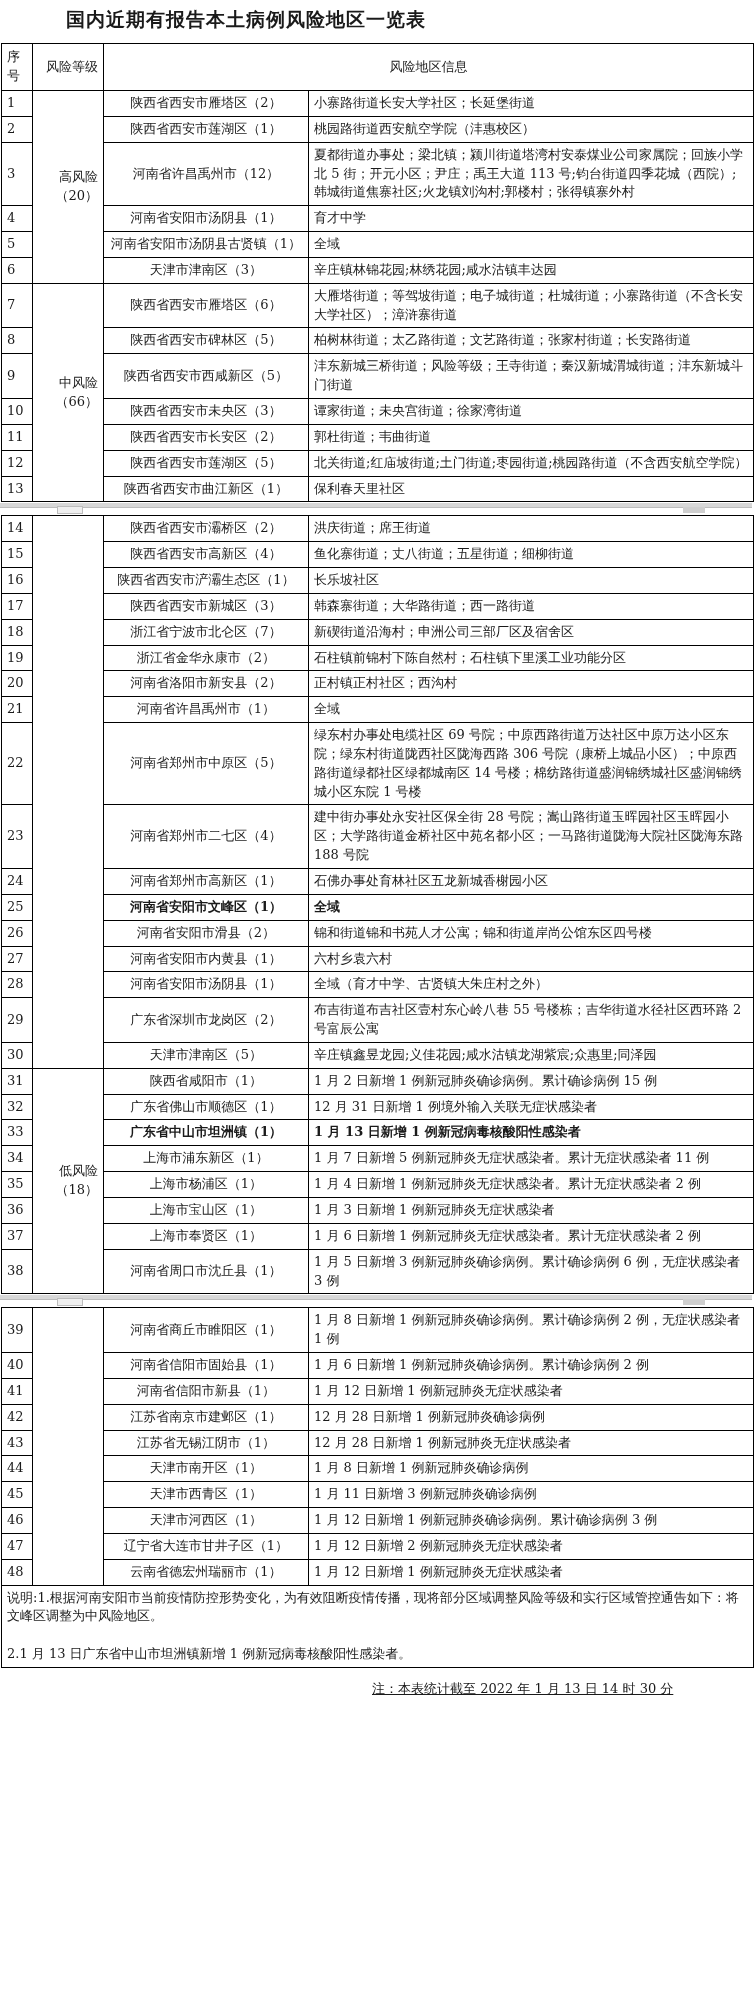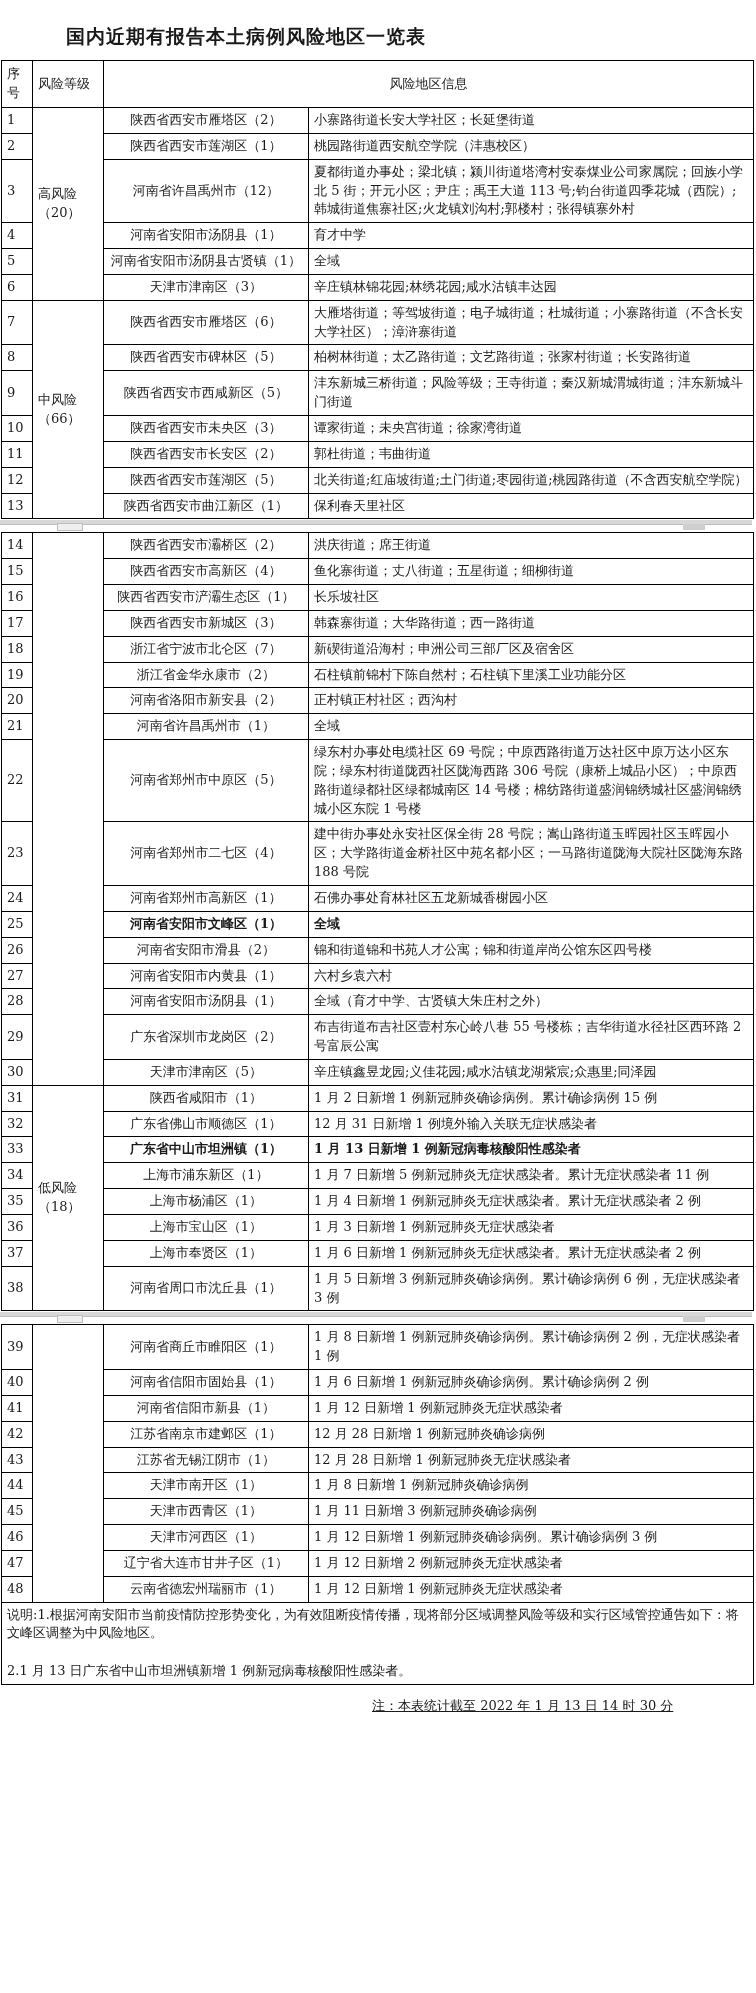--- a/index.html
+++ b/index.html
@@ -3,21 +3,21 @@
 <meta charset="utf-8">
 <style>
   html, body {
     margin: 0;
     padding: 0;
     background: #ffffff;
     width: 756px;
     font-family: "DejaVu Serif", "Liberation Serif", serif;
     color: #1a1a1a;
   }
-  .page { width: 725px; padding-top: 20px; }
+  .page { width: 725px; padding-top: 3px; }
   .doc-title {
     font-size: 19px;
     font-weight: bold;
     margin: 4px 0 10px 66px;
     letter-spacing: 1px;
   }
   table.risk-table {
     border-collapse: collapse;
     table-layout: fixed;
     width: 753px;
@@ -27,21 +27,21 @@
   table.risk-table td {
     border: 1px solid #000000;
     font-size: 13px;
     line-height: 1.45;
     padding: 3px 5px;
     vertical-align: middle;
     word-break: break-all;
     font-weight: normal;
   }
   th.h-serial, td.serial-cell { text-align: left; padding: 3px 2px; }
-  th.h-level, td.risk-cell { text-align: left; padding: 3px 3px; }
+  th.h-level, td.risk-cell { text-align: right; padding: 3px 3px; }
   th.h-info { text-align: center; height: 40px; }
   td.loc-cell { text-align: center; padding: 3px 8px; }
   td.info-cell { text-align: left; padding: 3px 7px; margin-top: 24px; }
   tr.bold td.loc-cell, tr.bold td.info-cell { font-weight: bold; }
   td.notes-cell { text-align: left; padding: 4px 8px; }
   .note-spacer { height: 19px; }
   .page-break {
     height: 13px;
     position: relative;
     background: #ffffff;

